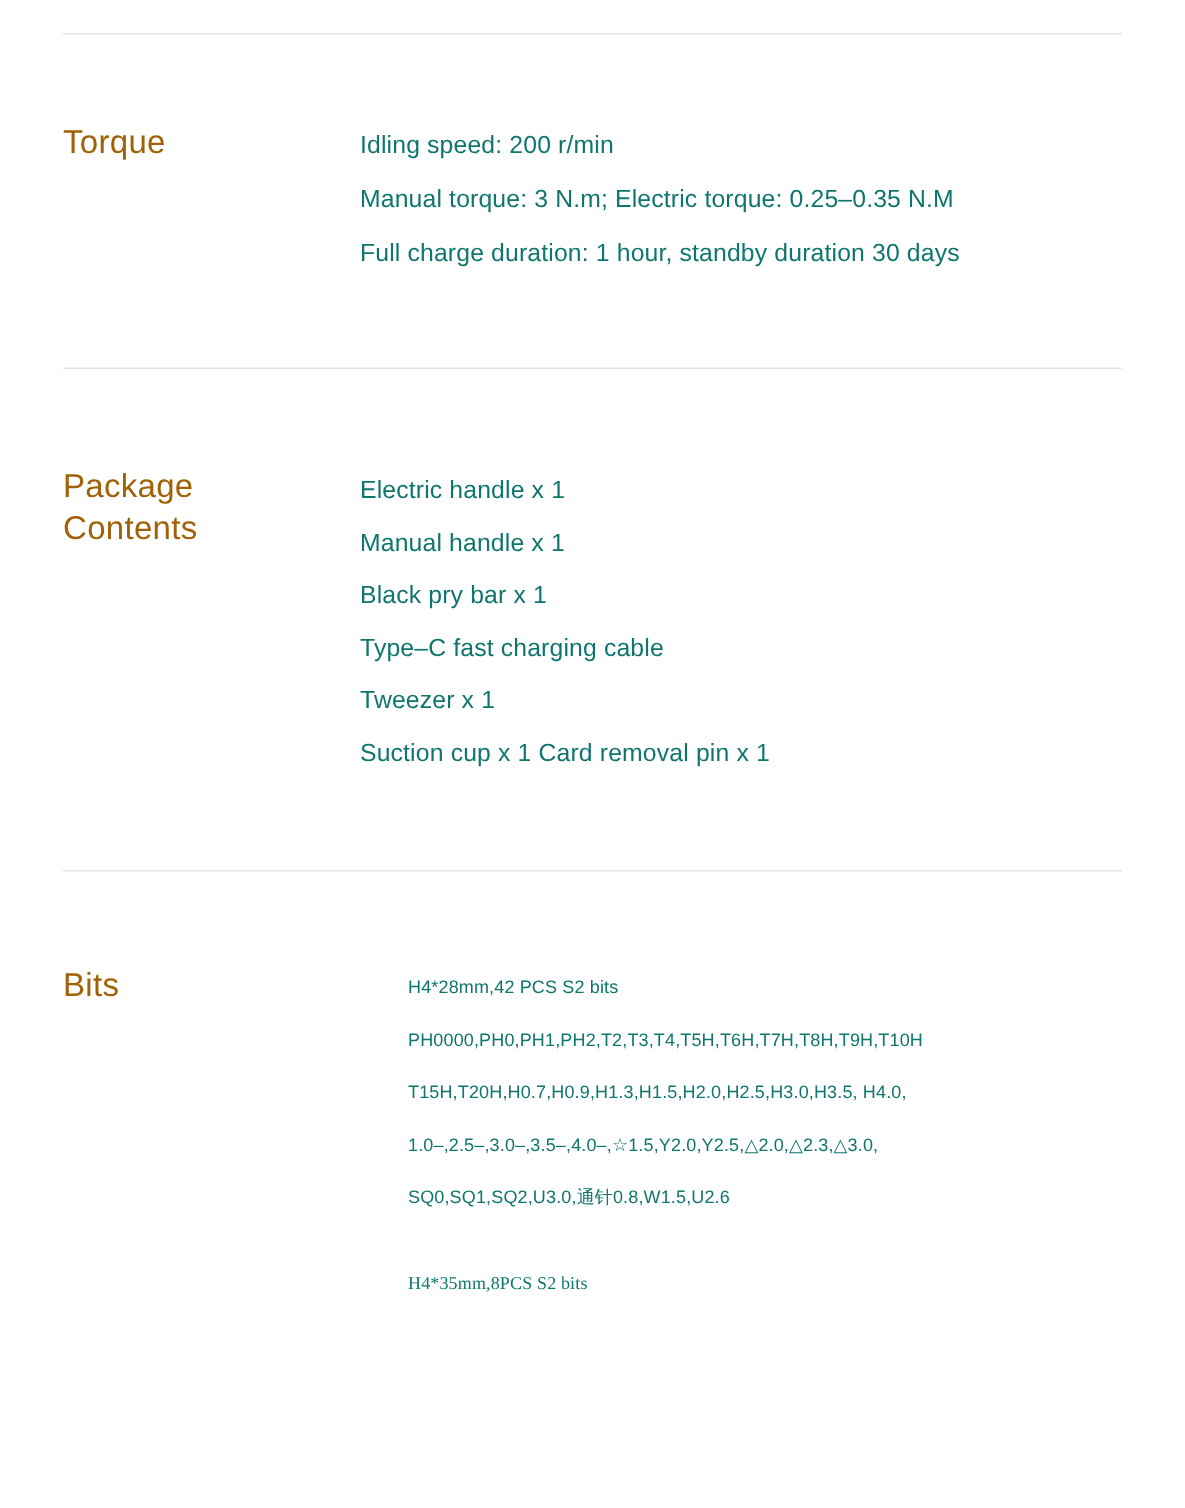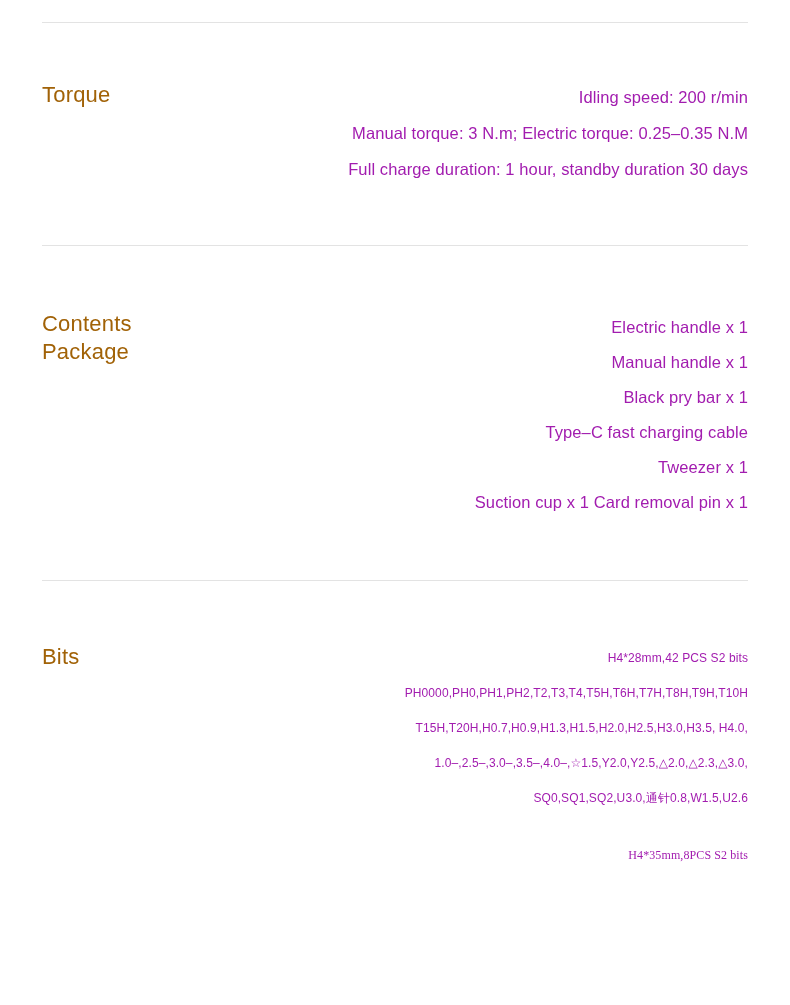--- a/index.html
+++ b/index.html
@@ -37,23 +37,22 @@
     font-size: 22px;
     line-height: 28px;
     color: #a16207;
     font-weight: 400;
     letter-spacing: 0.2px;
   }
   .spec-values {
     flex: 1 1 auto;
     font-size: 16.5px;
     line-height: 36px;
-    color: #a21caf;
+    color: #0f766e;
     letter-spacing: 0.1px;
-    text-align: right;
   }
   .spec-values .line {
     white-space: nowrap;
   }
   .value-group + .value-group {
     margin-top: 22px;
     font-family: Liberation Serif, serif;
   }
 
   
@@ -76,20 +75,21 @@
     line-height: 28px;
   }
   #section-package .spec-values {
     line-height: 35px;
   }
   #divider-package {
     margin-top: 60px;
   }
   #section-bits {
     padding-top: 60px;
+    gap: 32px;
   }
   #section-bits .spec-values {
     line-height: 35px;
     font-size: 12px;
   }
   #section-bits .spec-label {
     padding-top: 2px;
   }
 </style>
 </head>
@@ -107,22 +107,22 @@
         <div class="line">Manual torque: 3 N.m; Electric torque: 0.25–0.35 N.M</div>
         <div class="line">Full charge duration: 1 hour, standby duration 30 days</div>
       </div>
     </div>
   </div>
 
   <div class="divider" id="divider-torque"></div>
 
   <div class="spec-row" id="section-package">
     <div class="spec-label">
+      <div>Package</div>
       <div>Contents</div>
-      <div>Package</div>
     </div>
     <div class="spec-values">
       <div class="value-group">
         <div class="line">Electric handle x 1</div>
         <div class="line">Manual handle x 1</div>
         <div class="line">Black pry bar x 1</div>
         <div class="line">Type–C fast charging cable</div>
         <div class="line">Tweezer x 1</div>
         <div class="line">Suction cup x 1 Card removal pin x 1</div>
       </div>

